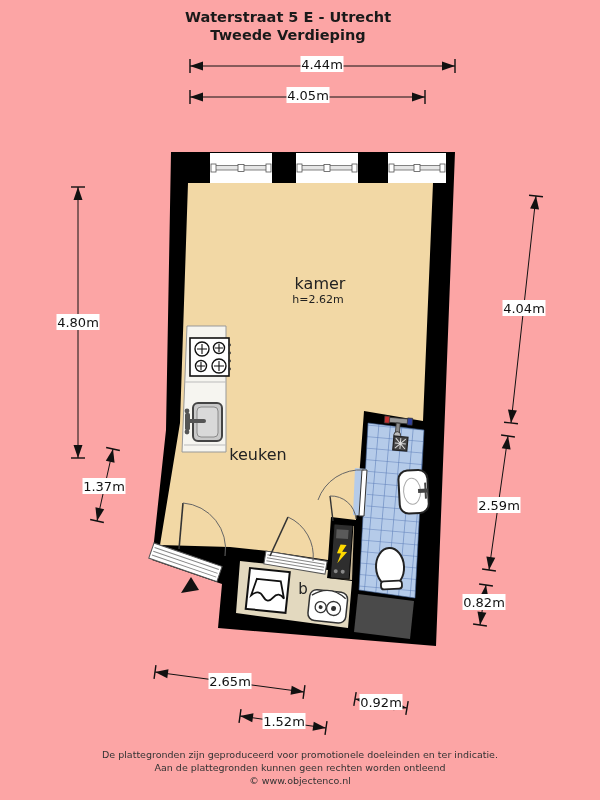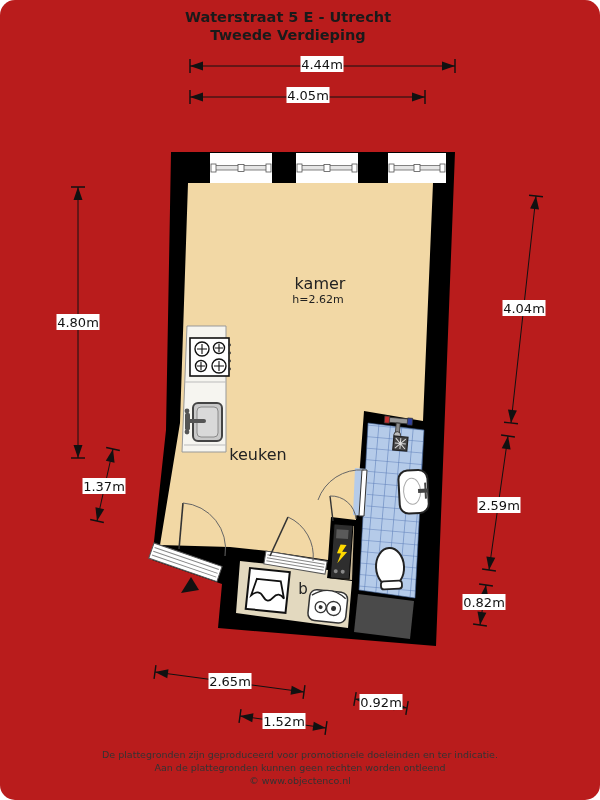--- a/index.html
+++ b/index.html
@@ -1,17 +1,17 @@
 <!DOCTYPE html>
 <html><head>
 <meta charset="utf-8">
 <style>
   html,body{margin:0;padding:0;background:#ffffff;}
-  .page{position:relative;width:600px;height:800px;background:#b91c1c;overflow:hidden;
-        font-family:"DejaVu Sans","Liberation Sans",sans-serif;border-radius:15px;}
+  .page{position:relative;width:600px;height:800px;background:#fca5a5;overflow:hidden;
+        font-family:"DejaVu Sans","Liberation Sans",sans-serif;}
   svg{display:block}
   text{font-family:"DejaVu Sans","Liberation Sans",sans-serif;}
   .title-line{font-weight:bold;font-size:14.5px;fill:#1a1a1a;}
   .room-label{font-size:16px;fill:#222;}
   .room-sub{font-size:11px;fill:#222;}
   .b-label{font-size:15px;fill:#222;}
   .dim-label{font-size:13px;fill:#111;}
   .footer-line{font-size:9.5px;fill:#333;}
 </style>
 </head>

